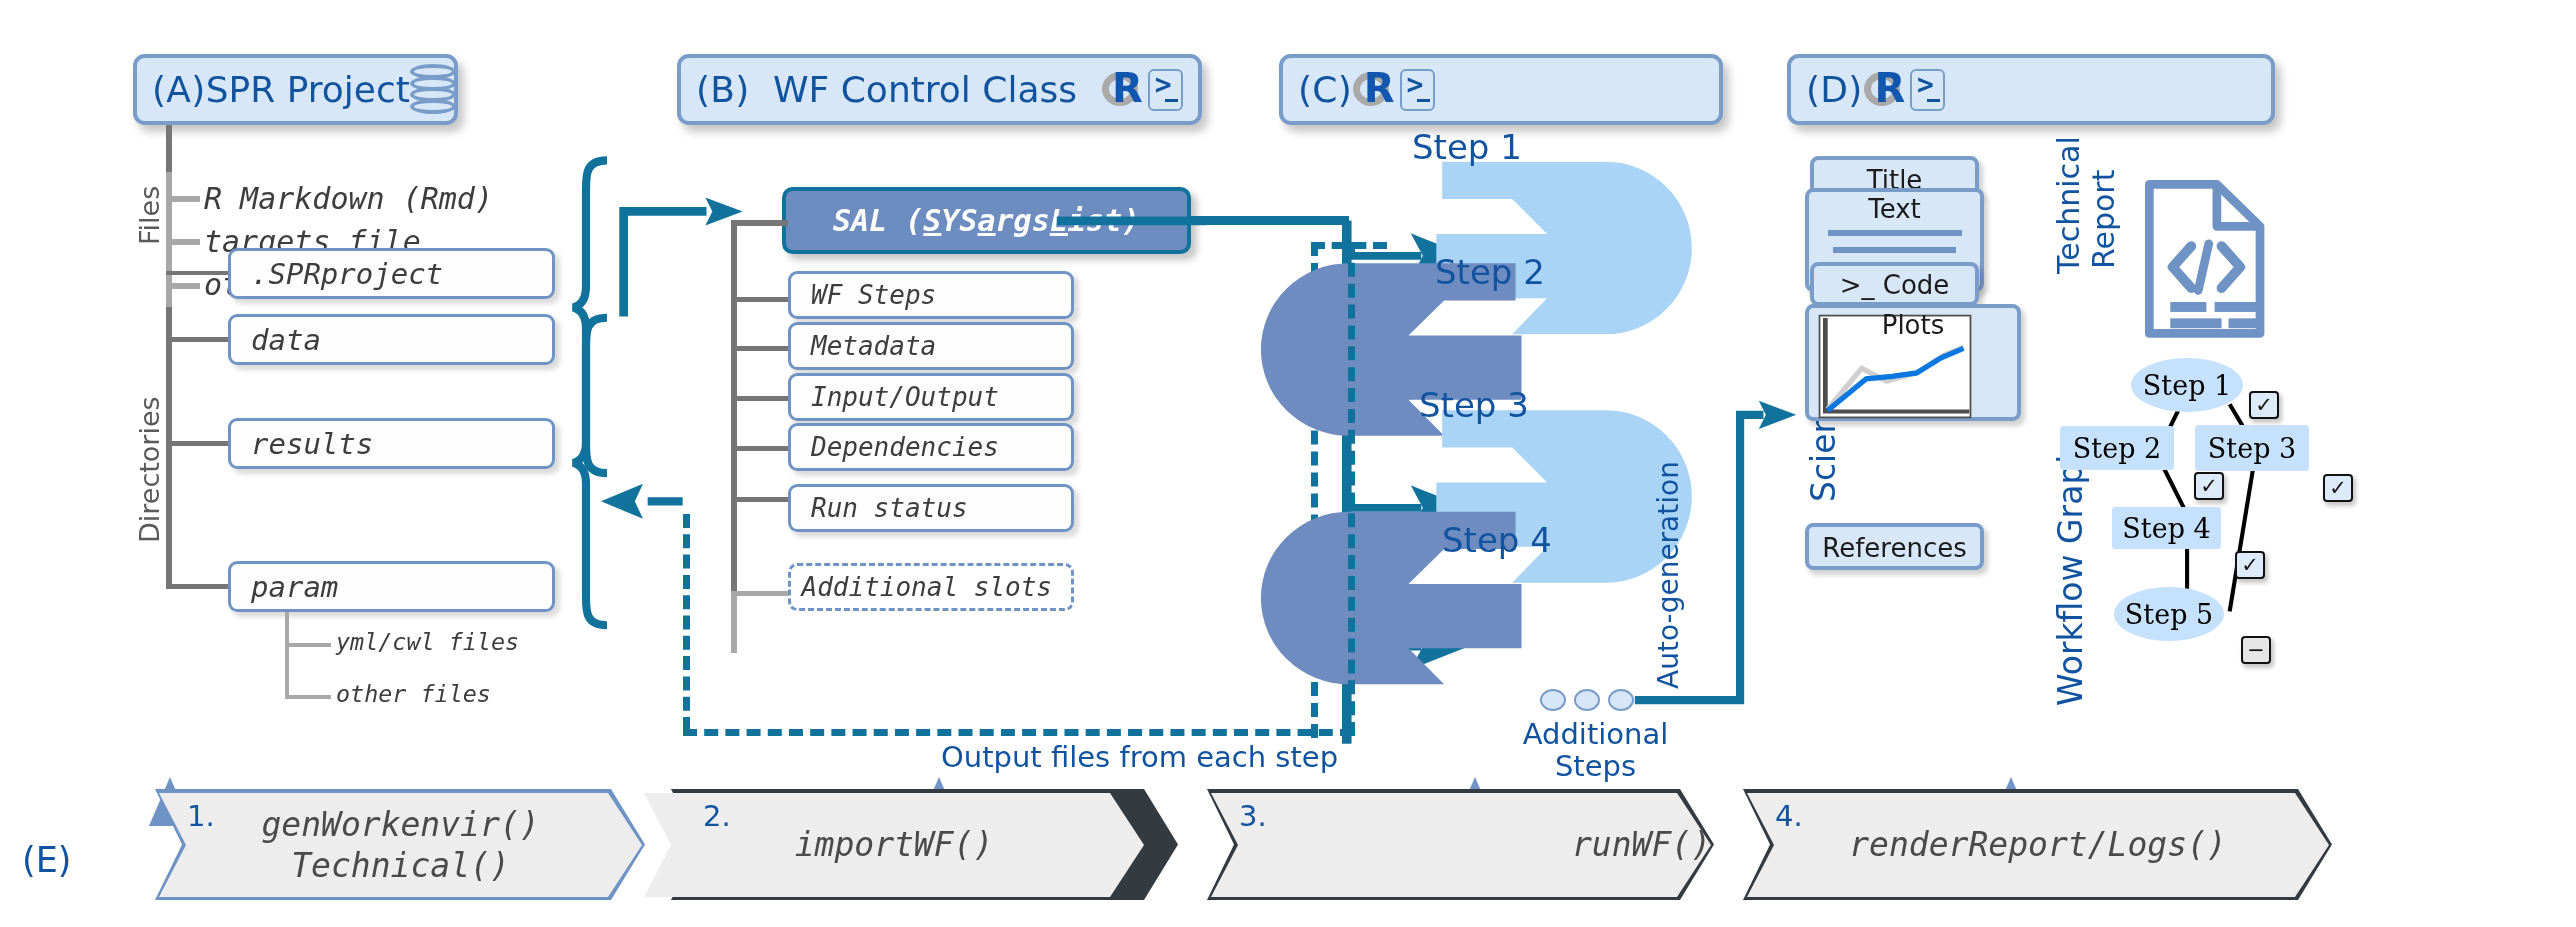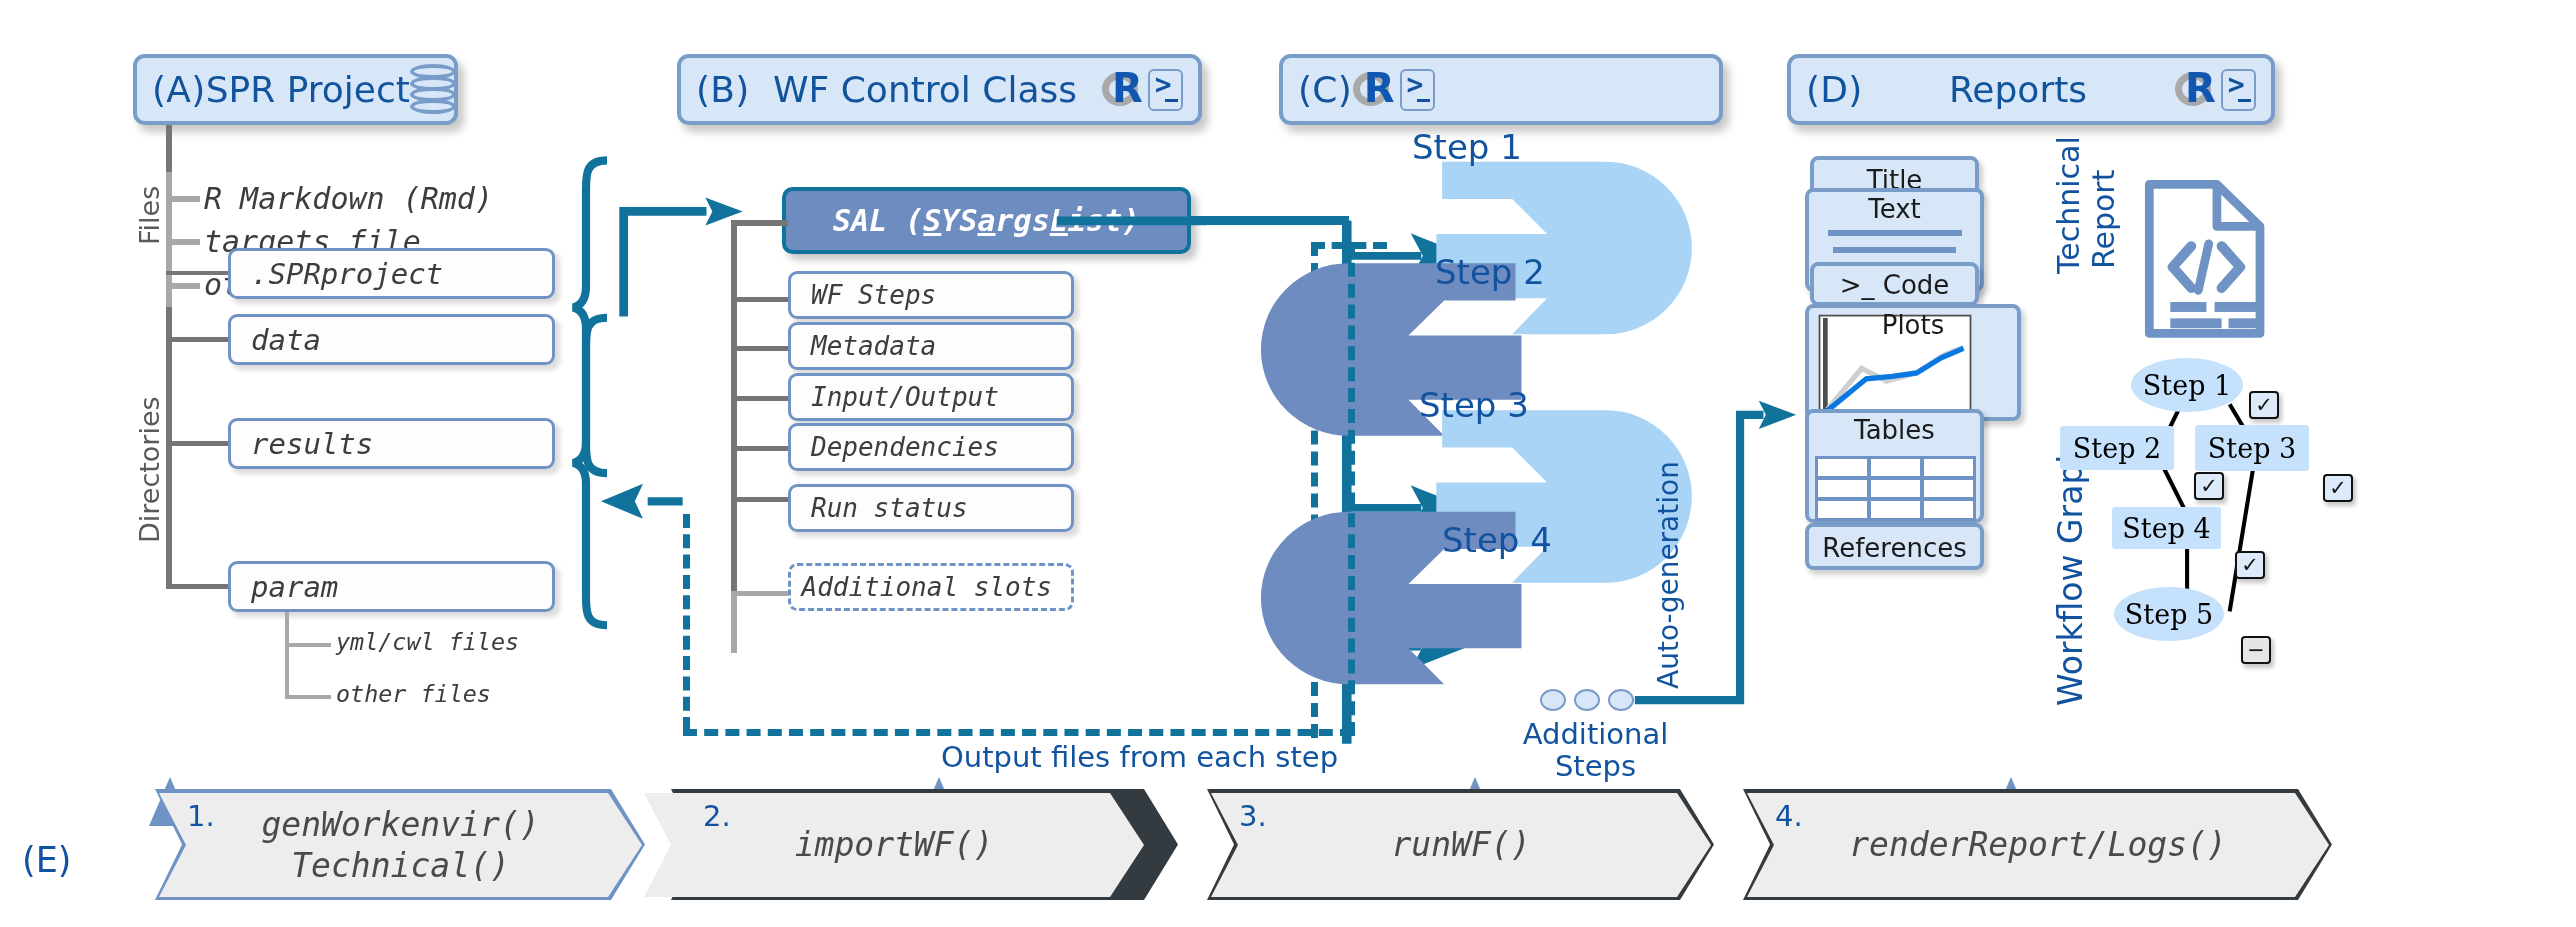--- a/index.html
+++ b/index.html
@@ -166,21 +166,20 @@
         <span class="rletter">R</span>
     </span>
     <span class="term-icon">
       <span class="gt">&gt;</span>
         <span class="ul"></span>
     </span>
   </div>
 
   <div class="panel-header" style="left:1787px;top:54px;width:488px;">
     <span class="ptag">(D)</span>
-    <span class="ptitle">Reports</span>
     <span class="r-logo">
       <span class="ring"></span>
         <span class="rletter">R</span>
     </span>
     <span class="term-icon">
       <span class="gt">&gt;</span>
         <span class="ul"></span>
     </span>
   </div>
 
@@ -335,36 +334,20 @@
     <svg class="abs" style="left:7px;top:3.5px;width:158px;height:109px;" viewBox="0 0 270 186" width="158" height="109">
       <rect x="6" y="6" width="258" height="174" fill="#ffffff" stroke="#4d4d4d" stroke-width="3"></rect>
       <line x1="16" y1="10" x2="16" y2="172" stroke="#4d4d4d" stroke-width="8"></line>
       <line x1="12" y1="170" x2="262" y2="170" stroke="#4d4d4d" stroke-width="7"></line>
       <polyline points="20,166 78,96 120,118 172,104 218,74 252,60" fill="none" stroke="#cfcfcf" stroke-width="9"></polyline>
       <polyline points="20,168 86,114 130,110 172,104 214,78 252,62" fill="none" stroke="#0a78e0" stroke-width="9"></polyline>
     </svg>
     <span class="rlabel" style="position:relative;z-index:2;">Plots</span>
   </div>
 
-  <div class="rbox" style="left:1805px;top:409px;width:179px;height:114px;">
-    <span class="rlabel">Tables</span>
-    <span class="abs" style="left:5.8px;top:43px;width:161px;height:65px;
-         background:#6f93c4;display:grid;grid-template-columns:repeat(3,1fr);
-         grid-template-rows:repeat(3,1fr);gap:3.5px;padding:2.9px;box-sizing:border-box;">
-      <i style="background:#fff"></i>
-        <i style="background:#fff"></i>
-        <i style="background:#fff"></i>
-      <i style="background:#fff"></i>
-        <i style="background:#fff"></i>
-        <i style="background:#fff"></i>
-      <i style="background:#fff"></i>
-        <i style="background:#fff"></i>
-        <i style="background:#fff"></i>
-    </span>
-  </div>
 
   <div class="rbox" style="left:1805px;top:523px;width:179px;height:47px;justify-content:center;">
     <span class="rlabel">References</span>
   </div>
 
   <div class="rot" style="left:2051px;top:274px;color:#11539e;font-size:30px;
        font-family:'DejaVu Sans',sans-serif;">Technical</div>
   <div class="rot" style="left:2086px;top:269px;color:#11539e;font-size:30px;
        font-family:'DejaVu Sans',sans-serif;">Report</div>
 
@@ -438,21 +421,21 @@
 
   <div class="tri-up" style="left:918px;top:777px;"></div>
   <div class="chev-border" style="left:671px;top:789px;width:507px;background:#333a40;"></div>
   <div class="chev" style="left:644px;top:793px;width:500px;height:104px;">
     <span>importWF()</span>
   </div>
   <div class="chev-num" style="left:703px;top:799px;">2.</div>
 
   <div class="tri-up" style="left:1454px;top:777px;"></div>
   <div class="chev-border" style="left:1207px;top:789px;width:507px;background:#333a40;"></div>
-  <div class="chev" style="left:1211px;top:793px;width:500px;height:104px;">
+  <div class="chev" style="left:1211px;top:793px;width:500px;height:104px;justify-content:flex-end;">
     <span>runWF()</span>
   </div>
   <div class="chev-num" style="left:1239px;top:799px;">3.</div>
 
   <div class="tri-up" style="left:1990px;top:777px;"></div>
   <div class="chev-border" style="left:1743px;top:789px;width:589px;background:#333a40;"></div>
   <div class="chev" style="left:1747px;top:793px;width:582px;height:104px;">
     <span>renderReport/Logs()</span>
   </div>
   <div class="chev-num" style="left:1775px;top:799px;">4.</div>

